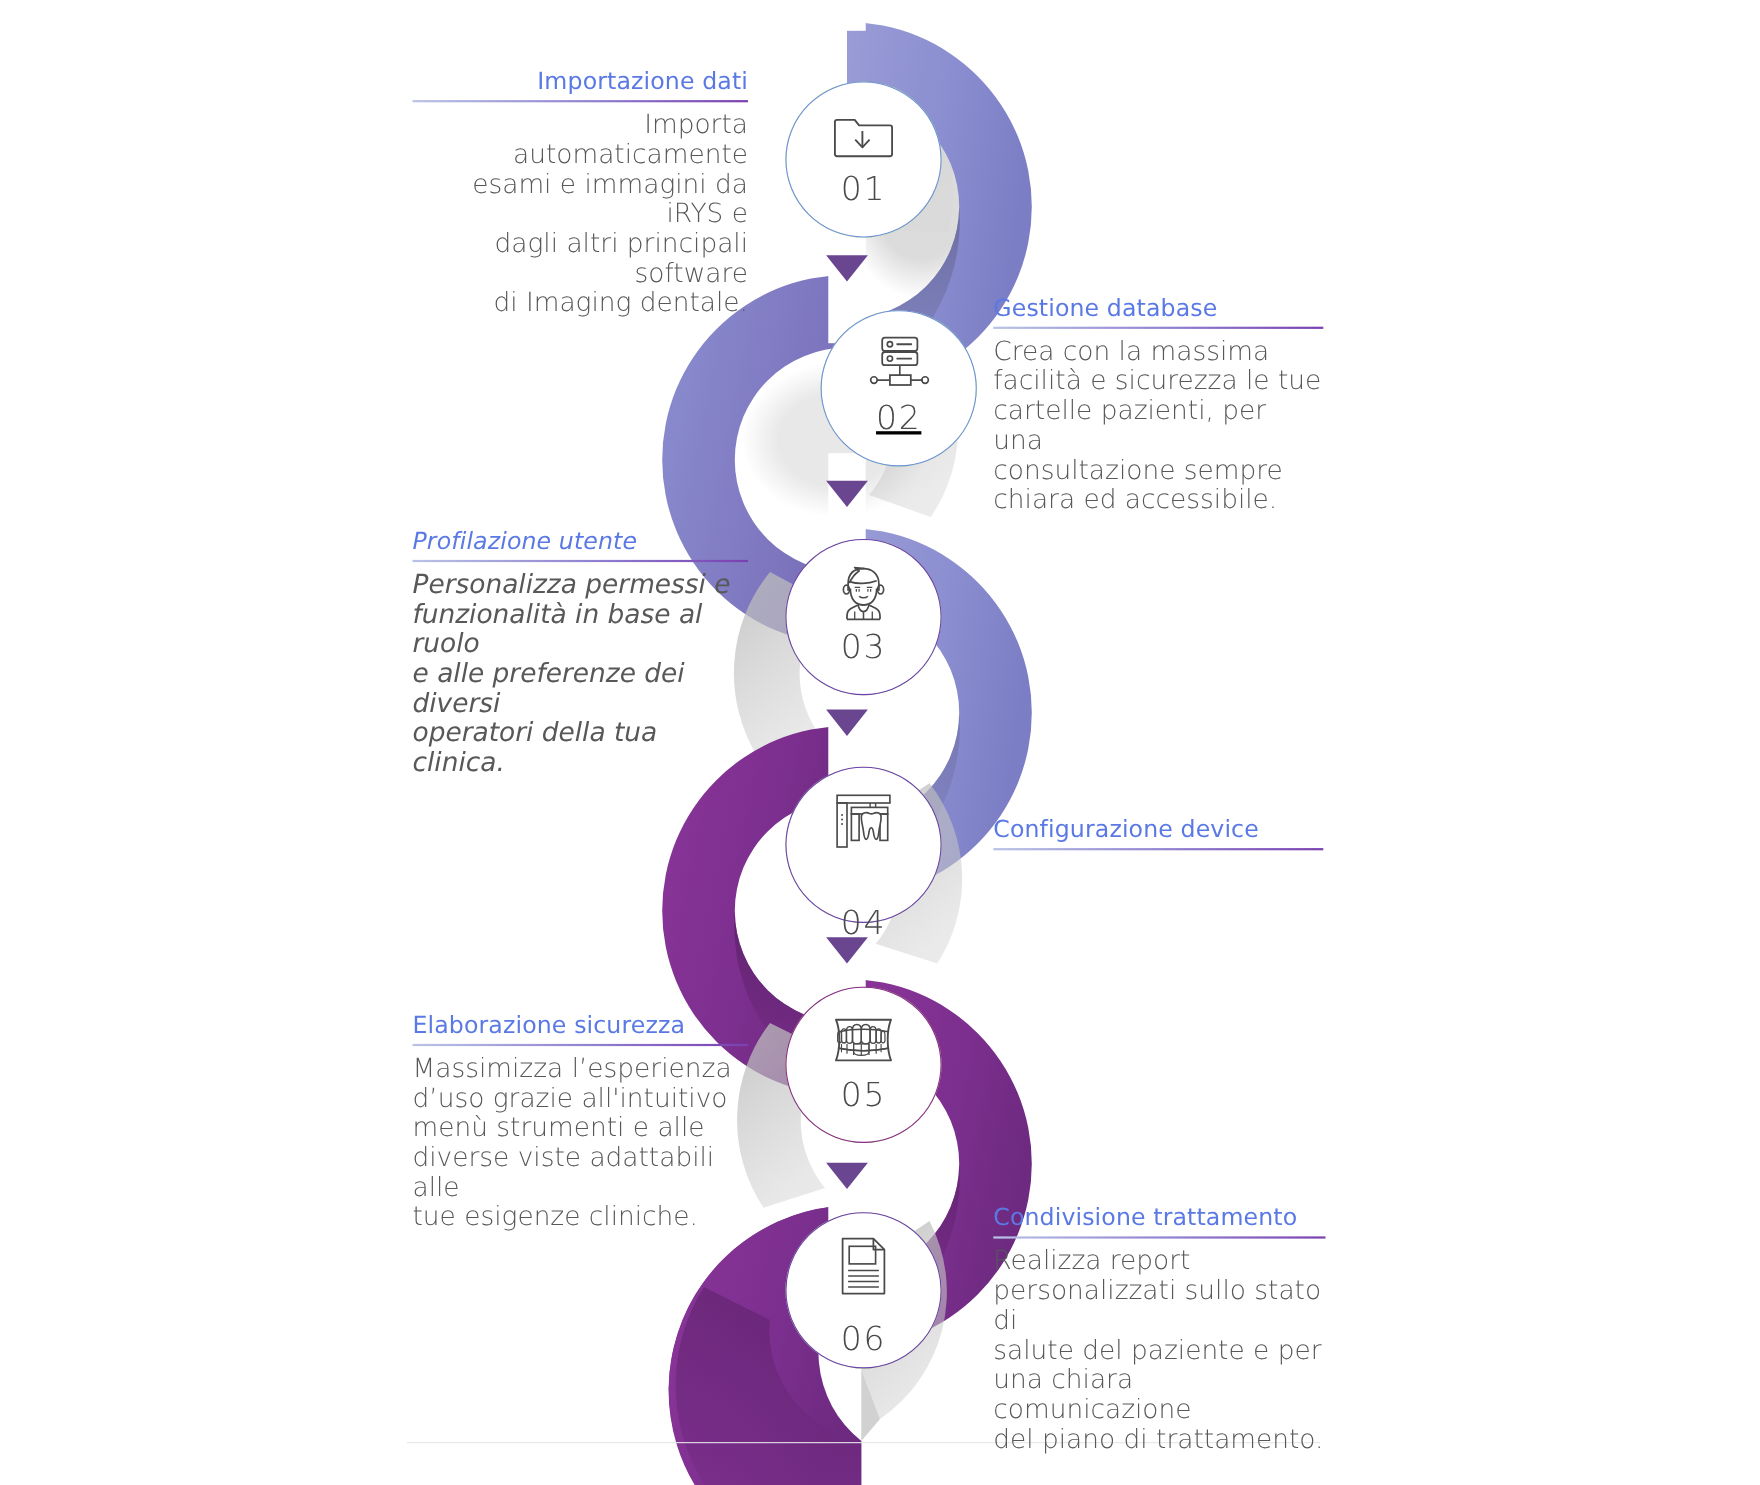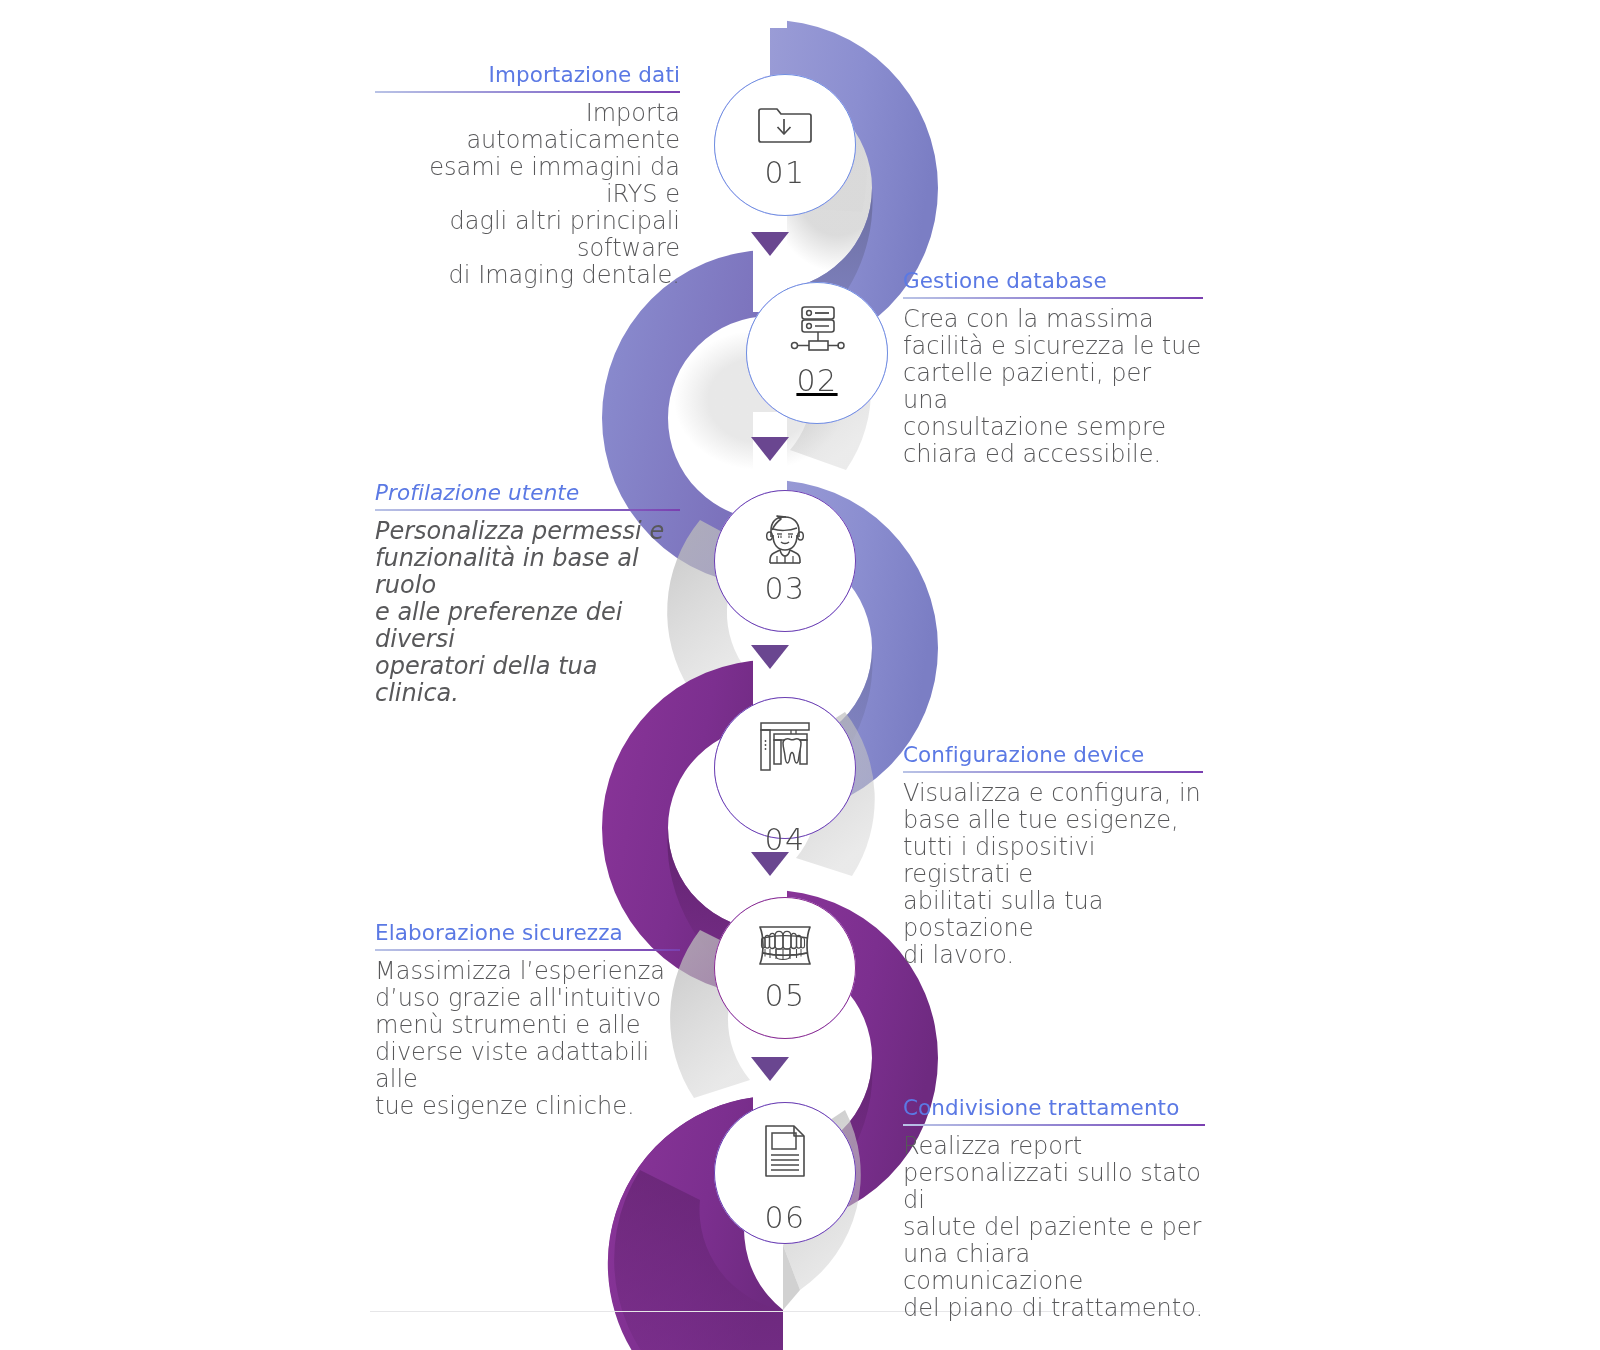--- a/index.html
+++ b/index.html
@@ -24,21 +24,21 @@
     position: absolute;
     left: 370px; top: 1311px;
     width: 830px; height: 1px;
     background: #e6e6e8;
   }
   
   .node {
     position: absolute;
     width: 142px; height: 142px;
     border-radius: 50%;
-    background: #c4b5fd;
+    background: #bef264;
     display: flex;
     flex-direction: column;
     align-items: center;
     justify-content: flex-start;
     z-index: 40;
   }
   .node .ring {
     position: absolute; left: 0; top: 0;
     width: 142px; height: 142px;
     border-radius: 50%;
@@ -404,27 +404,20 @@
       <span>Personalizza permessi e</span><br>
       <span>funzionalità in base al ruolo</span><br>
       <span>e alle preferenze dei diversi</span><br>
       <span>operatori della tua clinica.</span>
     </p>
   </div>
 
   <div class="txt" style="left:903px; top:710px; width:300px;margin-top:32px;">
     <h3>Configurazione device</h3>
     <div class="uline"></div>
-    <p>
-      <span>Visualizza e configura, in</span><br>
-      <span>base alle tue esigenze,</span><br>
-      <span>tutti i dispositivi registrati e</span><br>
-      <span>abilitati sulla tua postazione</span><br>
-      <span>di lavoro.</span>
-    </p>
   </div>
 
   <div class="txt" style="left:375px; top:920px; width:305px;">
     <h3>Elaborazione sicurezza</h3>
     <div class="uline"></div>
     <p>
       <span>Massimizza l’esperienza</span><br>
       <span>d’uso grazie all'intuitivo</span><br>
       <span>menù strumenti e alle</span><br>
       <span>diverse viste adattabili alle</span><br>

